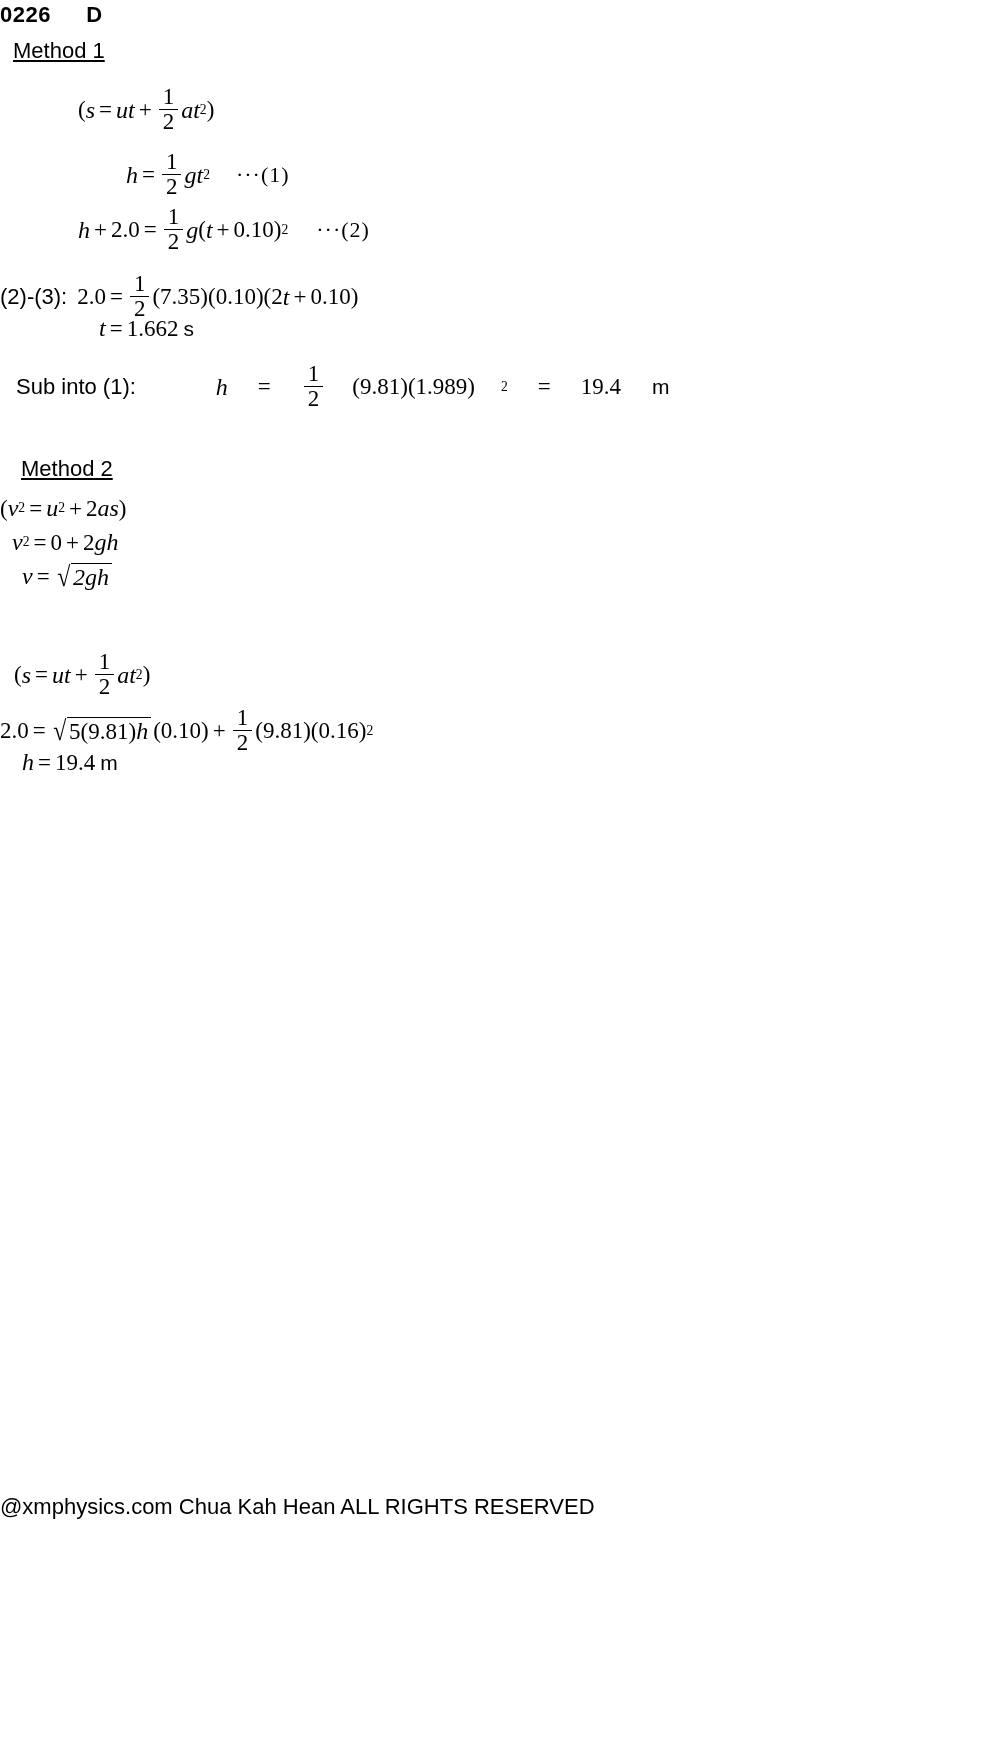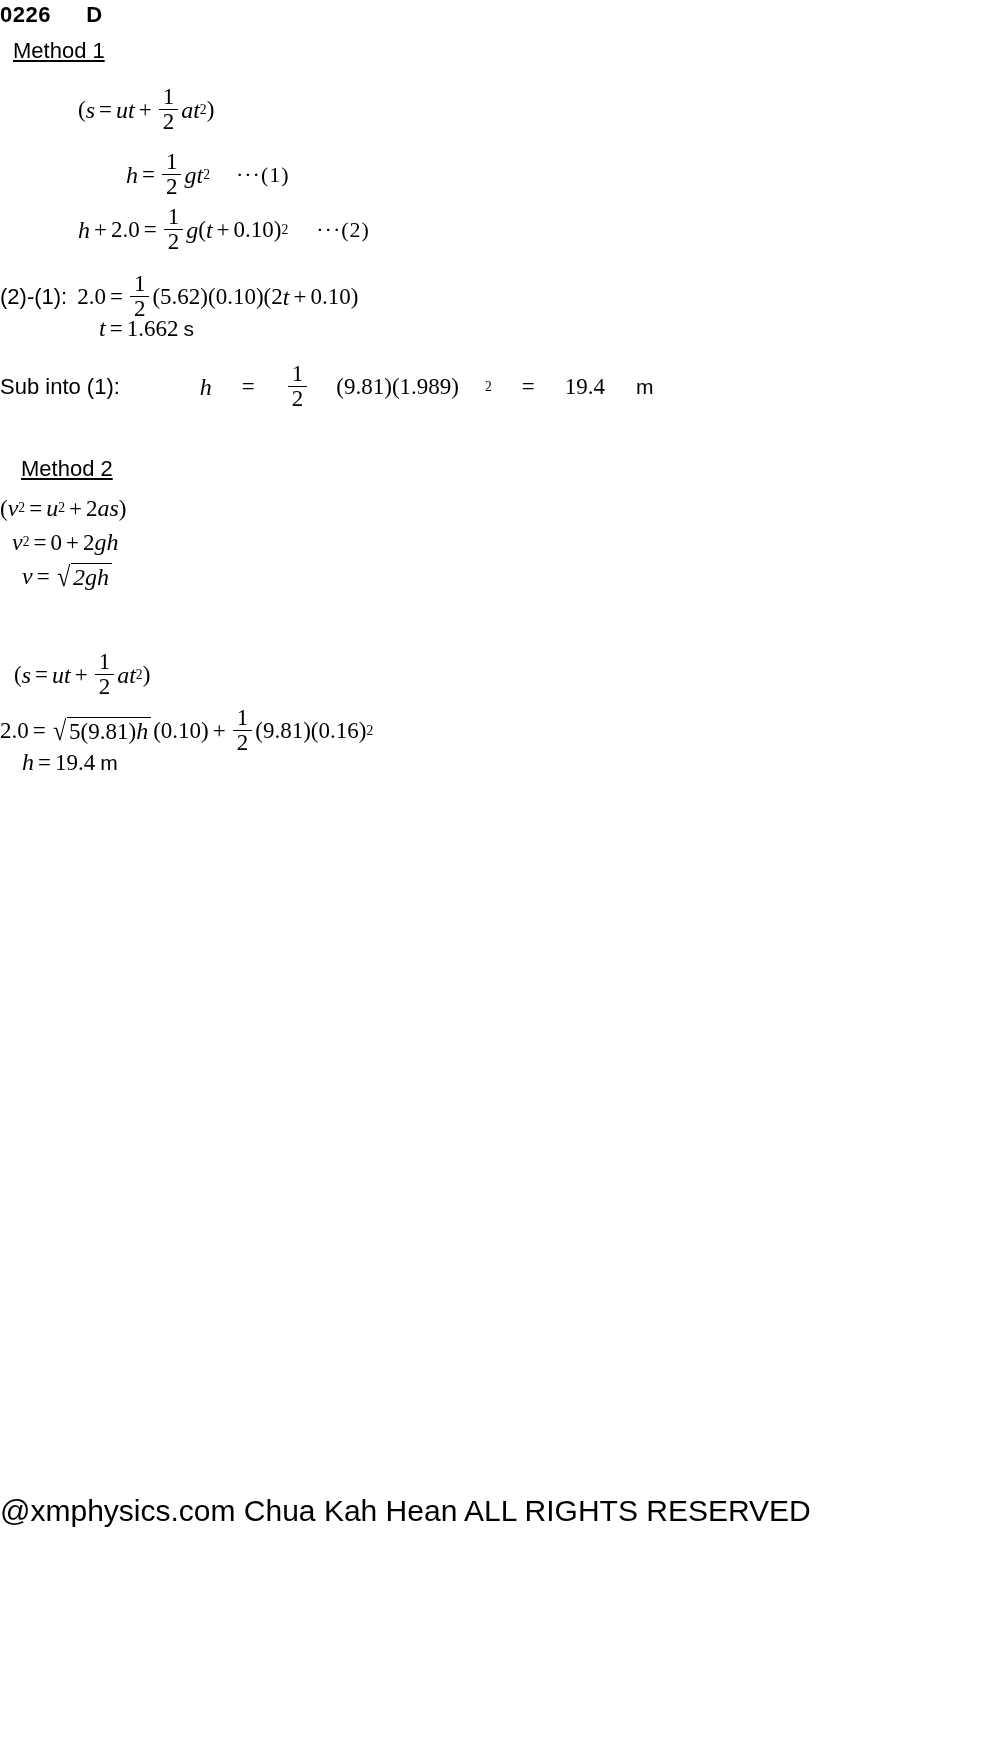--- a/index.html
+++ b/index.html
@@ -83,21 +83,21 @@
   .sqrt .body {
     border-top: 1.4px solid #000;
     padding: 1px 3px 0 2px;
     font-family: "Liberation Serif", serif;
     font-size: 23px;
   }
 
   .dots { letter-spacing: 1px; padding: 0 4px; font-family: "Liberation Serif", serif; }
 
   .footer {
-    font-size: 30px;
+    font-size: 22px;
   }
 </style>
 </head>
 <body>
 
 <div class="page">
 
   <div class="abs qnum" style="left:0px; top:2px;">
     <span>0226</span>
     <span style="display:inline-block;width:22px;"></span>
@@ -147,42 +147,42 @@
       <span class="rm">(</span>
       <span class="it">t</span>
       <span class="op">+</span>
       <span class="rm">0.10)</span>
       <sup class="exn">2</sup>
     <span style="display:inline-block;width:24px;"></span>
     <span class="dots">···(2)</span>
   </div>
 
   <div class="abs math" style="left:0px; top:272px;">
-    <span class="plain">(2)-(1):</span>
+    <span class="plain">(2)-(3):</span>
     <span style="display:inline-block;width:10px;"></span>
     <span class="rm">2.0</span>
       <span class="op">=</span>
     <span class="frac">
         <span class="num">1</span>
         <span class="den">2</span>
       </span>
-    <span class="rm">(5.62)(0.10)(2</span>
+    <span class="rm">(7.35)(0.10)(2</span>
       <span class="it">t</span>
       <span class="op">+</span>
       <span class="rm">0.10)</span>
   </div>
 
   <div class="abs math" style="left:99px; top:316px;">
     <span class="it">t</span>
       <span class="op">=</span>
       <span class="rm">1.662</span>
       <span class="unit">s</span>
   </div>
 
-  <div class="abs math" style="left:0px; top:362px;gap:26px;">
+  <div class="abs math" style="left:16px; top:362px;gap:26px;">
     <span class="plain">Sub into (1):</span>
     <span style="display:inline-block;width:28px;"></span>
     <span class="it">h</span>
       <span class="op">=</span>
     <span class="frac">
         <span class="num">1</span>
         <span class="den">2</span>
       </span>
     <span class="rm">(9.81)(1.989)</span>
       <sup class="exn">2</sup>

